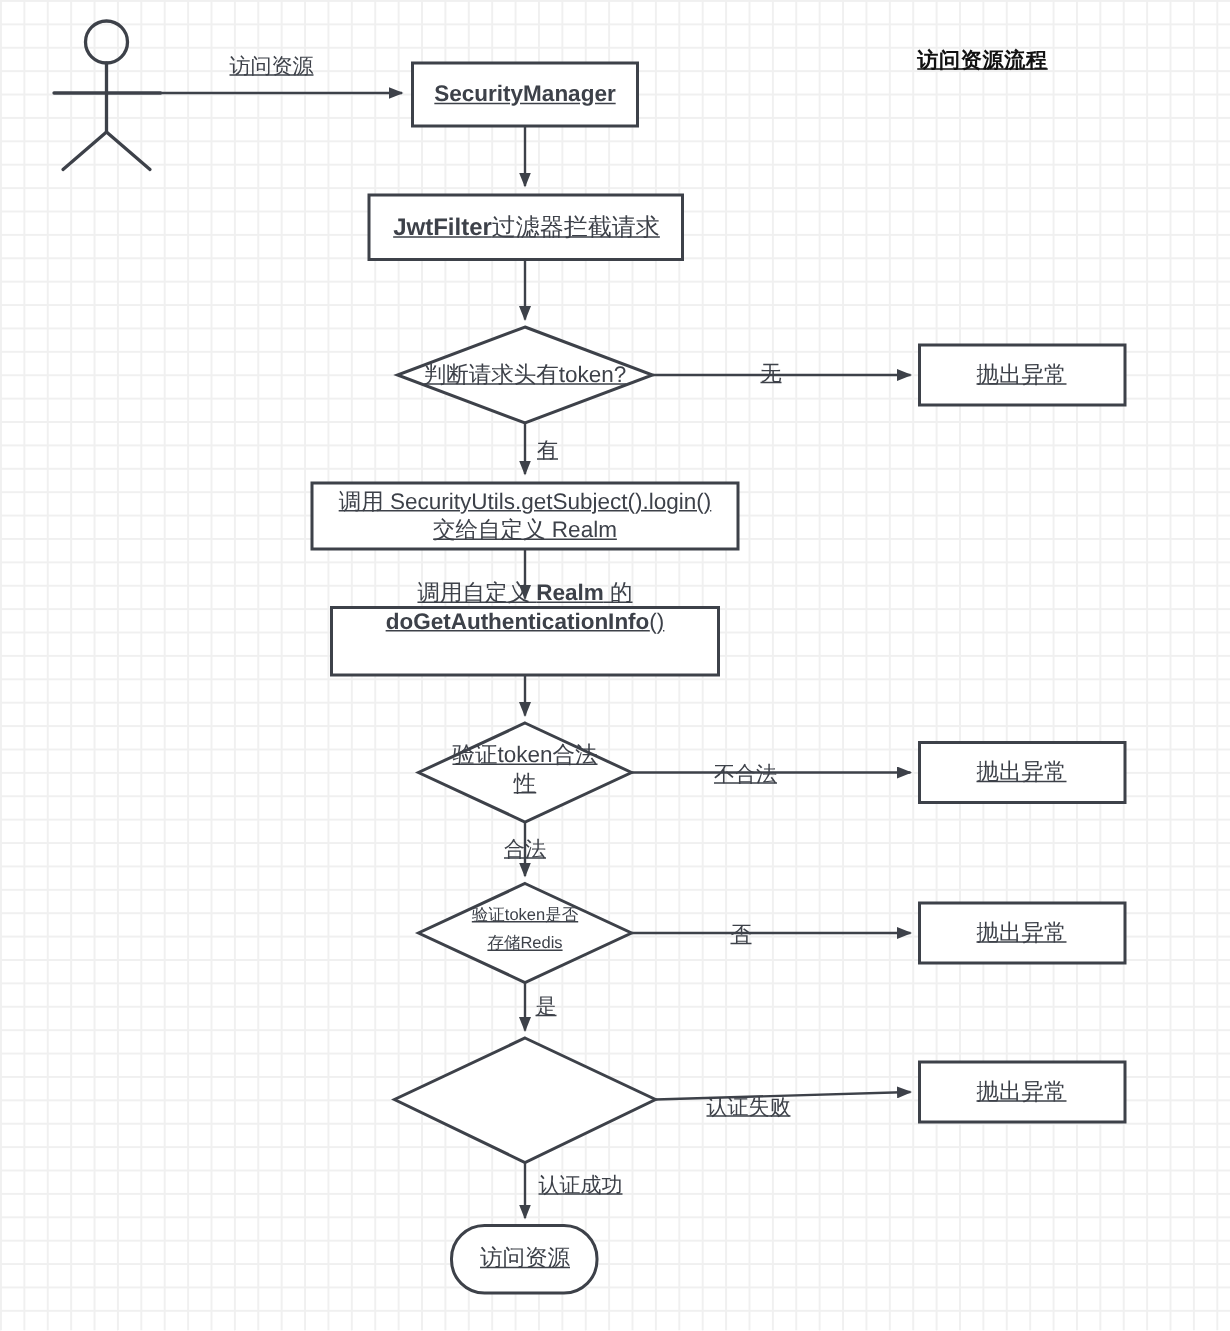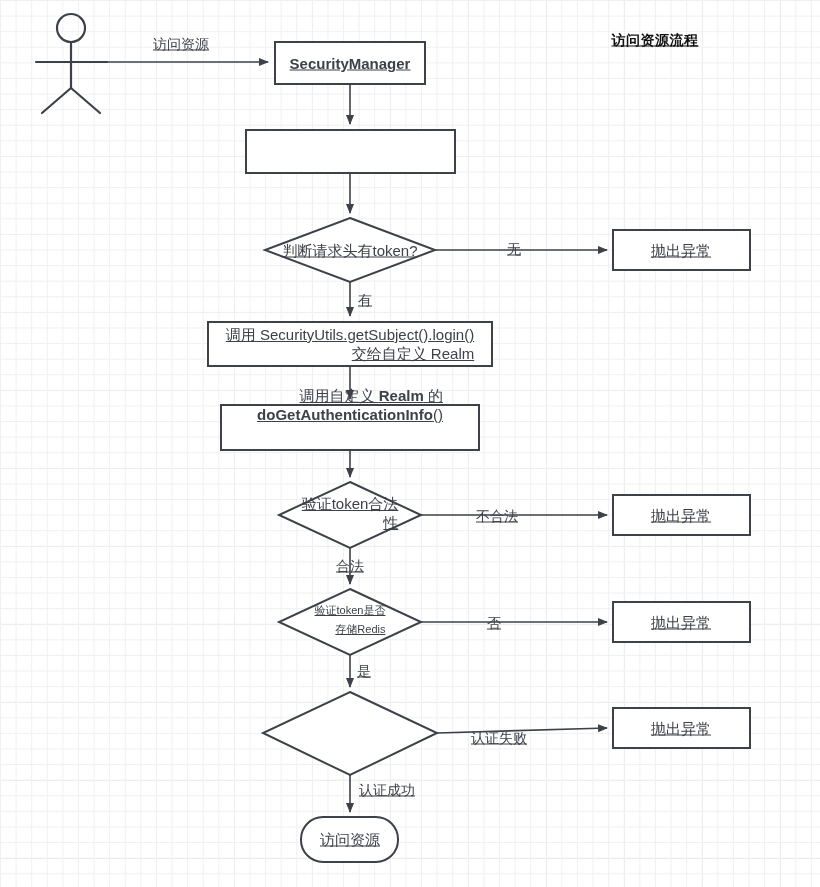--- a/index.html
+++ b/index.html
@@ -55,21 +55,20 @@
     font-size: 15px;
     line-height: 19px;
     text-align: center;
     white-space: nowrap;
     pointer-events: none;
     text-decoration: underline;
   }
   .txt.b { font-weight: bold; }
   .node-label {
     transform: translate(-50%, -50%);
-    text-align: right;
   }
   .edge-label {
     font-size: 14px;
     color: #3d4149;
     transform: translate(-50%, -50%);
   }
   .title {
     font-size: 14px;
     font-weight: bold;
     color: #111111;
@@ -146,20 +145,21 @@
 
     <rect class="node-shape" x="301" y="817" width="97" height="45" rx="22" ry="22"></rect>
   </svg>
 
   <div class="txt title" style="left:655px; top:40px;">访问资源流程</div>
 
   <div class="txt edge-label" style="left:181px; top:44px;">访问资源</div>
 
   <div class="txt node-label b" style="left:350px; top:63px; font-size:15px;">SecurityManager</div>
 
+  <div class="txt node-label" style="left:351px; top:152px; font-size:16px;"><span class="bold-inline">JwtFilter</span><span>过滤器拦截请求</span></div>
 
   <div class="txt node-label" style="left:350px; top:250px; font-size:15px;">判断请求头有token?</div>
 
   <div class="txt edge-label" style="left:514px; top:249px;">无</div>
   <div class="txt edge-label" style="left:365px; top:300px;">有</div>
 
   <div class="txt node-label" style="left:350px; top:344px; font-size:15px;">
     <div>调用 SecurityUtils.getSubject().login()</div>
     <div>交给自定义 Realm</div>
   </div>

